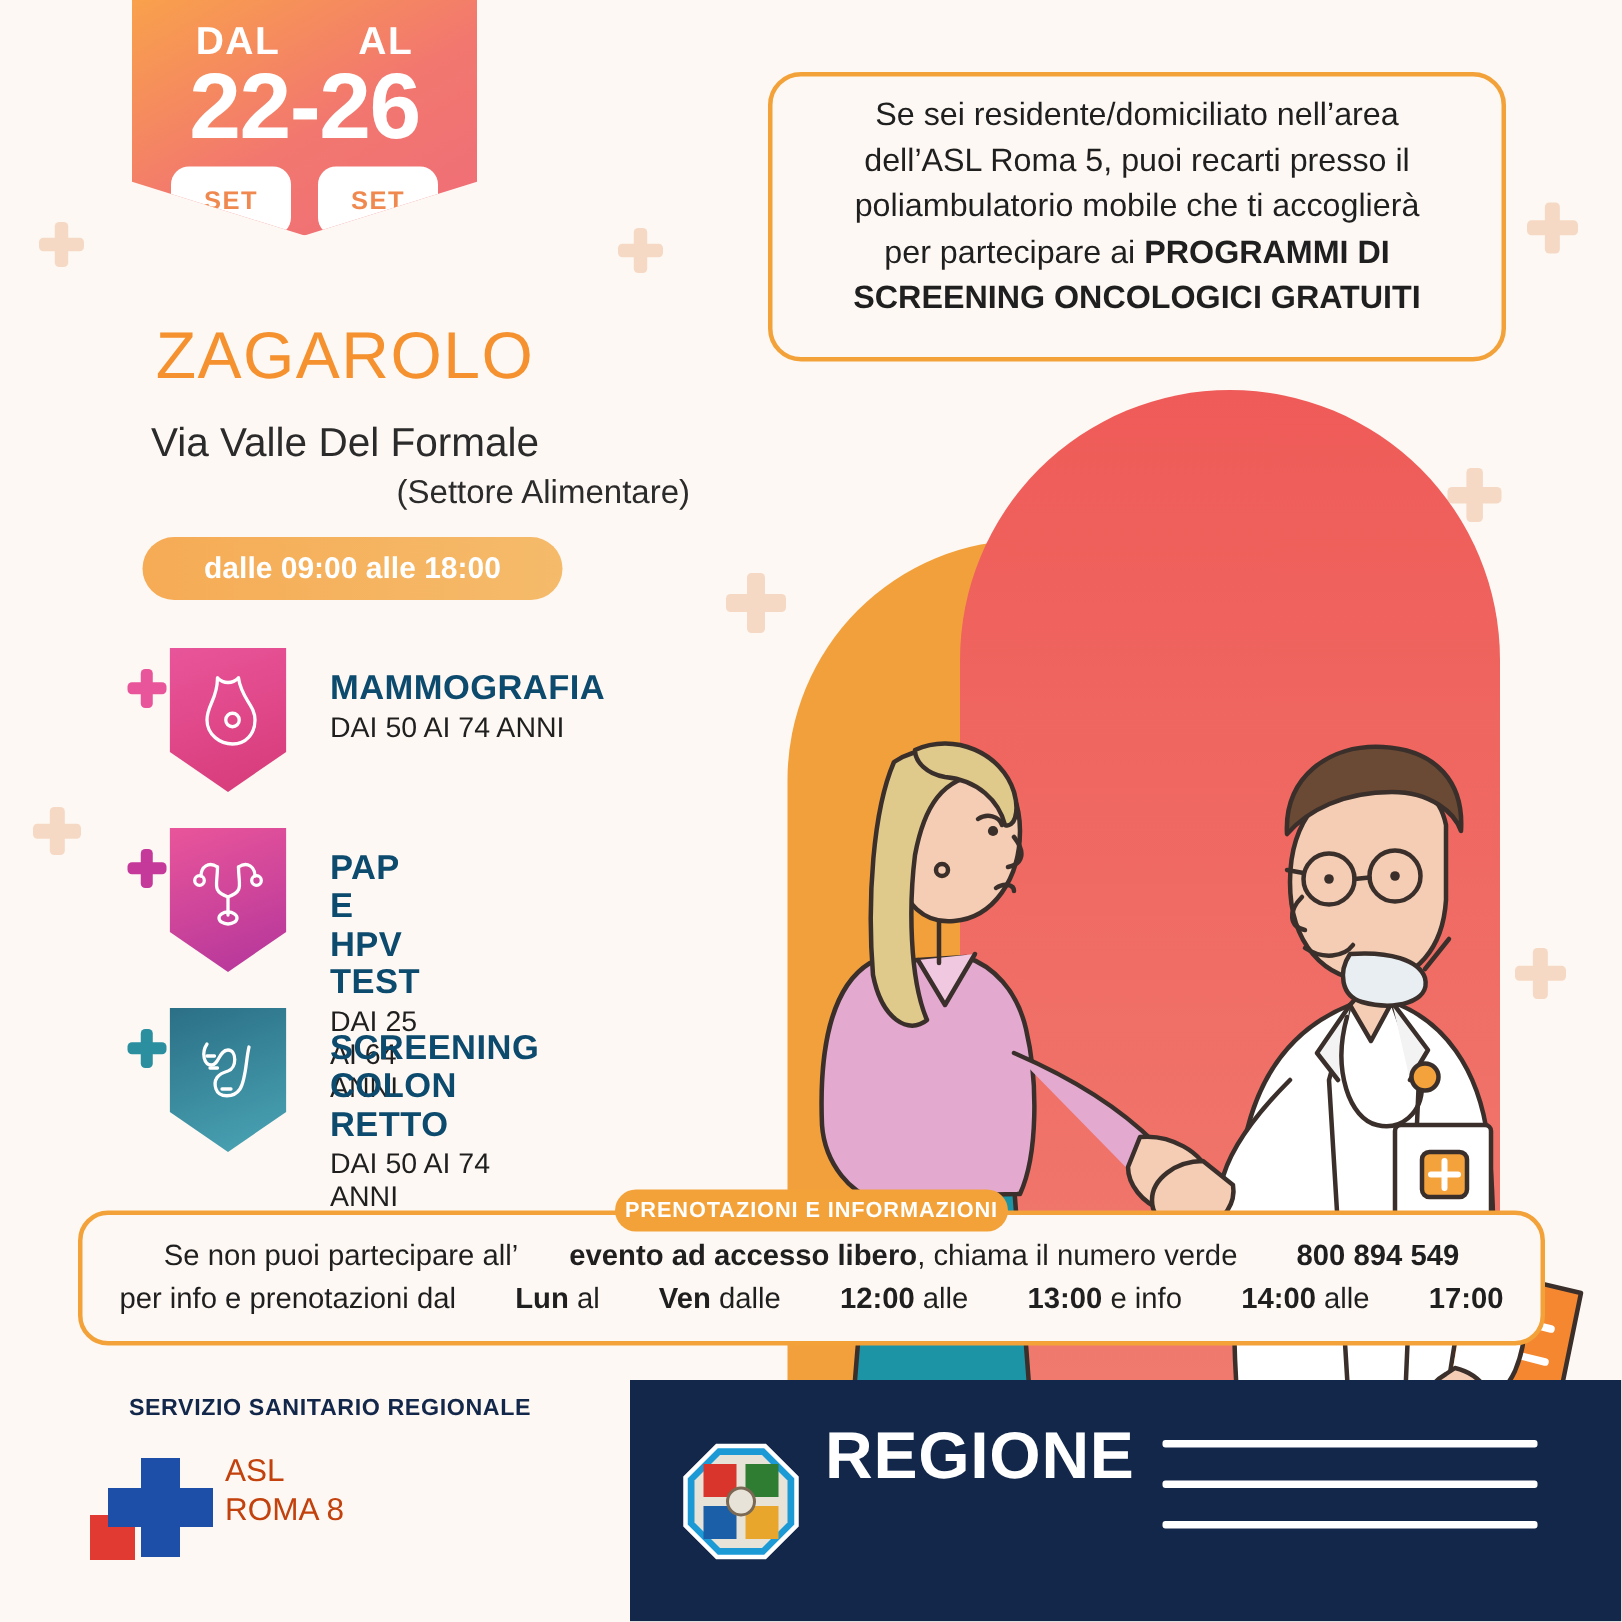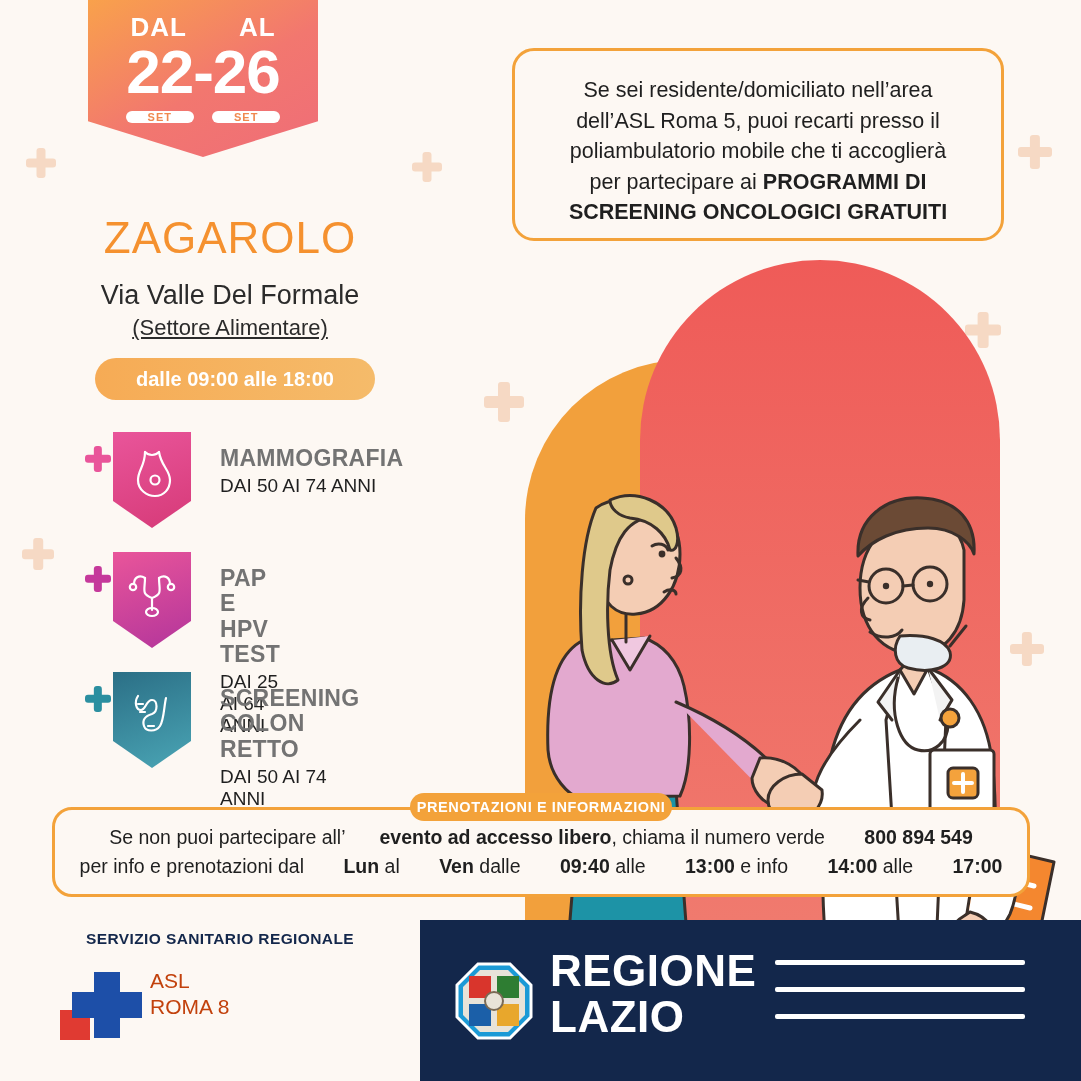--- a/index.html
+++ b/index.html
@@ -49,39 +49,39 @@
   .date-numbers {
     font-size: 62px; font-weight: bold; line-height: 1;
     margin-top: -2px; letter-spacing: -1px;
   }
   .date-row-bottom {
     display: flex; justify-content: center; gap: 18px;
     margin-top: 8px;
   }
   .date-pill {
     background: #fff; color: #f0894f;
-    font-size: 11px; font-weight: bold;
+    font-size: 17px; font-weight: bold;
     border-radius: 12px;
-    padding: 0 22px;
+    padding: 13px 22px;
     letter-spacing: 1px;
   }
 
   
   .city-name {
     position: absolute; left: 0; top: 213px; width: 460px;
     text-align: center;
     color: #f5912f; font-size: 44px; font-weight: normal; letter-spacing: 1px;
   }
   .address-1 {
     position: absolute; left: 0; top: 280px; width: 460px;
     text-align: center; color: #2b2b2b; font-size: 27px;
   }
   .address-2 {
     position: absolute; left: 0; top: 315px; width: 460px;
-    text-align: center; color: #2b2b2b; font-size: 22px; text-decoration: underline;
+    text-align: right; color: #2b2b2b; font-size: 22px;
   }
   .hours-pill {
     position: absolute; left: 95px; top: 358px;
     width: 280px; height: 42px;
     border-radius: 21px;
     background: linear-gradient(90deg, #f6ab55, #f5bb6a);
     color: #fff; font-size: 20px; font-weight: bold;
     display: flex; align-items: center; justify-content: center;
   }
 
@@ -100,35 +100,35 @@
   .shield {
     position: absolute; left: 28px; top: 0;
     width: 78px; height: 96px;
     -webkit-clip-path: polygon(0 0, 100% 0, 100% 72%, 50% 100%, 0 72%);
     clip-path: polygon(0 0, 100% 0, 100% 72%, 50% 100%, 0 72%);
     display: flex; align-items: flex-start; justify-content: center;
     padding-top: 14px;
   }
   .screen-texts { position: absolute; left: 135px; top: 14px; }
   .screen-title {
-    color: #737373; font-size: 23px; font-weight: bold; letter-spacing: .3px;
+    color: #0c4a6e; font-size: 23px; font-weight: bold; letter-spacing: .3px;
     line-height: 1.1;
   }
   .screen-sub {
     color: #1f1f1f; font-size: 19px; margin-top: 4px;
   }
 
   
   .info-box {
     position: absolute; left: 512px; top: 48px;
     width: 492px; height: 193px;
     background: #fdf8f3;
     border: 3px solid #f3a23a;
     border-radius: 22px;
-    display: flex; align-items: flex-end; justify-content: center;
+    display: flex; align-items: flex-start; justify-content: center;
     padding: 10px 22px;
     text-align: center;
   }
   .info-box p { color: #1f1f1f; font-size: 21.5px; line-height: 1.42; }
   .info-box b { font-weight: bold; }
 
   
   .illustration {
     position: absolute; left: 430px; top: 250px;
     width: 640px; height: 700px;
@@ -362,21 +362,21 @@
         <path d="M470 386 C496 384, 516 390, 520 402 C524 418, 500 424, 478 418 C464 414, 462 398, 470 386 Z" fill="#e9eef2" stroke="#3a2f2a"></path>
         <path d="M520 396 L536 376" stroke="#3a2f2a"></path>
       </g>
     </svg>
   </div>
 
   <div class="booking-tab">PRENOTAZIONI E INFORMAZIONI</div>
   <div class="booking-box">
     <p>
       <span>Se non puoi partecipare all’</span><b>evento ad accesso libero</b><span>, chiama il numero verde </span><b>800 894 549</b><br>
-      <span>per info e prenotazioni dal </span><b>Lun</b><span> al </span><b>Ven</b><span> dalle </span><b>09:40</b><span> alle </span><b>13:00</b><span> e info </span><b>14:00</b><span> alle </span><b>17:00</b>
+      <span>per info e prenotazioni dal </span><b>Lun</b><span> al </span><b>Ven</b><span> dalle </span><b>12:00</b><span> alle </span><b>13:00</b><span> e info </span><b>14:00</b><span> alle </span><b>17:00</b>
     </p>
   </div>
 
   <div class="asl-block">
     <div class="ssr-label">SERVIZIO SANITARIO REGIONALE</div>
     <svg class="asl-logo" viewBox="0 0 96 78">
       <rect x="10" y="44" width="30" height="30" fill="#e03a32"></rect>
       <path d="M44 6 h26 v20 h22 v26 h-22 v20 h-26 v-20 h-22 v-26 h22 z" fill="#1d4fa8"></path>
     </svg>
     <div class="asl-name">
@@ -391,21 +391,20 @@
       <polygon points="25,8 53,8 70,25 70,53 53,70 25,70 8,53 8,25" fill="#e8e3d8"></polygon>
       <rect x="14" y="14" width="22" height="22" fill="#d9352c"></rect>
       <rect x="42" y="14" width="22" height="22" fill="#2e7d32"></rect>
       <rect x="14" y="42" width="22" height="22" fill="#1b5fa8"></rect>
       <rect x="42" y="42" width="22" height="22" fill="#e8a72c"></rect>
       <path d="M12 39 L66 39 M39 12 L39 66" stroke="#e8e3d8" stroke-width="4"></path>
       <circle cx="39" cy="39" r="9" fill="#e8e3d8" stroke="#7a6a55" stroke-width="2"></circle>
     </svg>
     <div class="regione-text">
       <div>REGIONE</div>
-      <div>LAZIO</div>
     </div>
     <div class="footer-lines">
       <div></div>
       <div></div>
       <div></div>
     </div>
   </div>
 
 </div>
 

